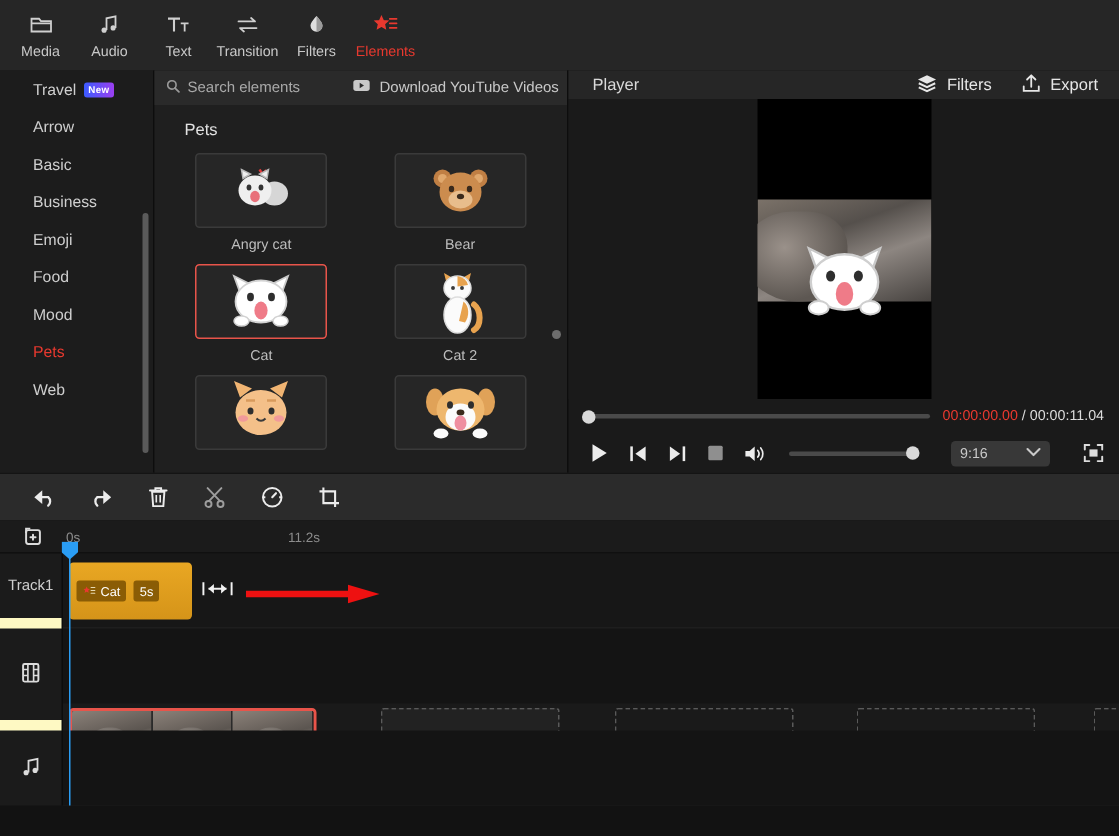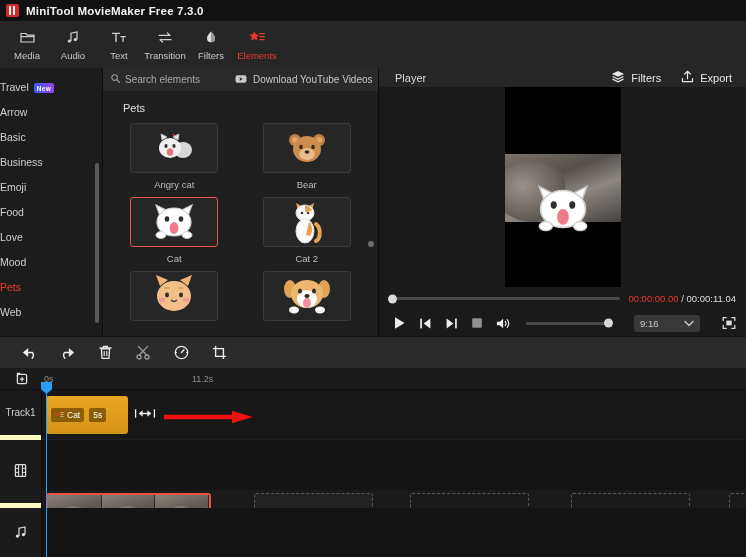--- a/index.html
+++ b/index.html
@@ -49,21 +49,21 @@
 
   
   .mid { display:flex; height:268px; }
 
   
   .cats {
     width:103px; background:#1c1c1c; position:relative; overflow:hidden;
     border-right:1px solid #0d0d0d;
   }
   .cat {
-    height:25px; display:flex; align-items:flex-end; 
+    height:25px; display:flex; align-items:center; padding-left:22px;
     gap:5px; color:#cfcfcf; font-size:10.5px; cursor:pointer;
   }
   .cat.active { color:#e8392f; }
   .badge-new {
     font-size:6.5px; font-weight:bold; color:#fff; padding:1px 3px 0 3px;
     border-radius:2px; line-height:9px;
     background:linear-gradient(90deg,#3b5bff 0%, #9b3ff0 100%);
     letter-spacing:.3px;
   }
   .cats-scroll {
@@ -153,21 +153,21 @@
   .timeline { height:190px; background:#141414; position:relative; }
   .ruler {
     height:22px; background:#1b1b1b; display:flex; align-items:center;
     position:relative; border-bottom:1px solid #101010;
   }
   .ruler-btn { width:42px; display:flex; align-items:center; justify-content:center; cursor:pointer;}
   .tick { position:absolute; font-size:9px; color:#8c8c8c; top:6px; }
   .tl-body { display:flex; height:168px; }
   .tl-gutter { width:42px; background:#1b1b1b; border-right:1px solid #0c0c0c;}
   .gut-cell { height:50px; display:flex; align-items:center; justify-content:center;
-              font-size:10px; color:#cfcfcf; border-bottom:5px solid #fef9c3;}
+              font-size:10px; color:#cfcfcf; border-bottom:7px solid #fef9c3;}
   .tl-tracks { flex:1; position:relative; background:#141414; }
   .lane { position:absolute; left:0; right:0; }
   .lane-sticker { top:0; height:50px; border-bottom:1px solid #1e1e1e; background:#171717;}
   .lane-video  { top:50px; height:68px; background:#1a1a1a; border-bottom:1px solid #1e1e1e;}
   .lane-audio  { top:118px; height:50px; background:#141414;}
 
   .clip-sticker {
     position:absolute; left:4px; top:6px; width:82px; height:38px;
     background:linear-gradient(180deg,#e9a723 0%, #d59419 100%);
     border-radius:3px; display:flex; align-items:center; gap:5px; padding-left:5px;
@@ -212,24 +212,20 @@
     position:absolute; top:-8px; left:-5px; width:11px; height:12px; background:#2a9df4;
     clip-path:polygon(0 0,100% 0,100% 60%,50% 100%,0 60%);
   }
   .pos-rel{position:relative;}
 </style>
 </head>
 <body>
 
 <div class="app">
 
-  <div class="titlebar">
-    <div class="logo-box"></div>
-    <div class="app-title">MiniTool MovieMaker Free 7.3.0</div>
-  </div>
 
   <div class="tabbar">
 
     <div class="tab">
       <span class="ticon">
         <svg width="15" height="13" viewBox="0 0 15 13">
             <path d="M1 2.5h5l1.3 1.6H14V11H1z" fill="none" stroke="#cfcfcf" stroke-width="1.2"></path>
             <path d="M1 5.6h13" stroke="#cfcfcf" stroke-width="1.2"></path>
           </svg>
       </span>
@@ -303,23 +299,20 @@
           <span>Basic</span>
         </div>
       <div class="cat">
           <span>Business</span>
         </div>
       <div class="cat">
           <span>Emoji</span>
         </div>
       <div class="cat">
           <span>Food</span>
-        </div>
-      <div class="cat">
-          <span>Love</span>
         </div>
       <div class="cat">
           <span>Mood</span>
         </div>
       <div class="cat active">
           <span>Pets</span>
         </div>
       <div class="cat">
           <span>Web</span>
         </div>

